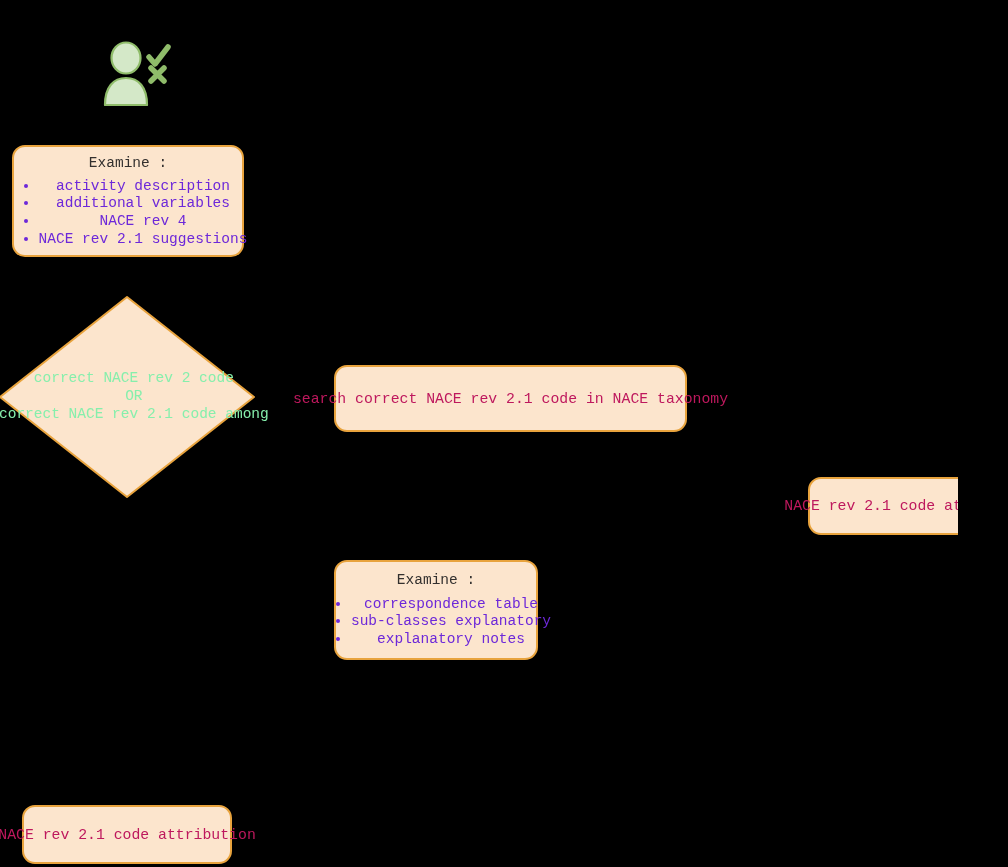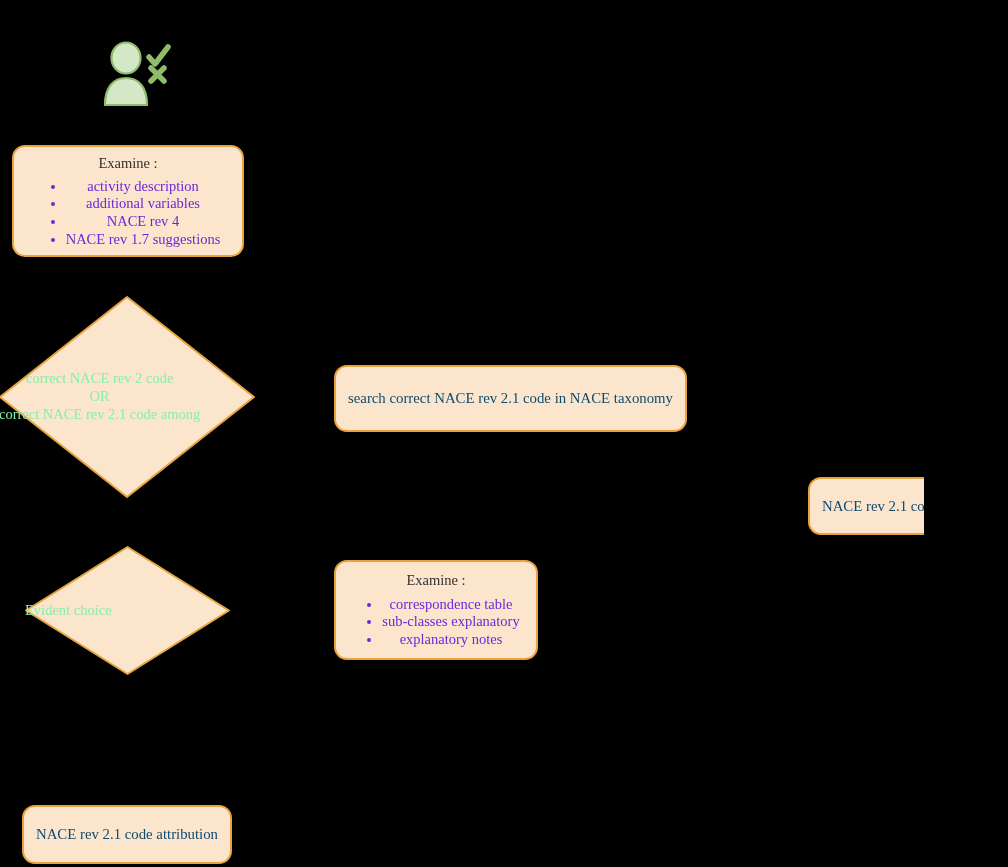--- a/index.html
+++ b/index.html
@@ -6,21 +6,22 @@
     margin: 0;
     padding: 0;
     background: #000000;
   }
   #canvas {
     position: relative;
     width: 924px;
     height: 867px;
     background: #000000;
     overflow: hidden;
-    font-family: Liberation Serif, serif;
+    font-family: Liberation Mono, monospace;
+    padding-left: 34px;
   }
 
   
   .person-icon {
     position: absolute;
     left: 100px;
     top: 38px;
     width: 72px;
     height: 68px;
   }
@@ -53,21 +54,21 @@
   .node-box ul.bullets li {
     font-size: 14.5px;
     line-height: 1.22;
     white-space: nowrap;
     color: #6d28d9;
   }
   .node-box .single-line {
     font-size: 15px;
     white-space: nowrap;
     text-align: left;
-    color: #0c4a6e;
+    color: #be185d;
   }
 
   
   #box-examine-inputs { left: 12px;  top: 145px; width: 232px; height: 112px; }
   #box-search-taxonomy { left: 334px; top: 365px; width: 353px; height: 67px; }
   #box-attribution-right { left: 808px; top: 477px; width: 210px; height: 58px; }
   #box-examine-resources { left: 334px; top: 560px; width: 204px; height: 100px; }
   #box-attribution-bottom { left: 22px; top: 805px; width: 210px; height: 59px; }
 
   #box-search-taxonomy .single-line { font-size: 14.8px; }
@@ -120,21 +121,21 @@
       <path d="M51 30 L64 43 M64 30 L51 43" fill="none" stroke="#8fbc6a" stroke-width="5.5" stroke-linecap="round"></path>
     </svg>
   </div>
 
   <div class="node-box" id="box-examine-inputs">
     <div class="heading">Examine :</div>
     <ul class="bullets">
       <li>activity description</li>
       <li>additional variables</li>
       <li>NACE rev 4</li>
-      <li>NACE rev 1.7 suggestions</li>
+      <li>NACE rev 2.1 suggestions</li>
     </ul>
   </div>
 
   <div class="diamond-wrap" id="diamond-correct-code">
     <svg viewBox="0 0 256 202" width="256" height="202" aria-hidden="true">
       <polygon points="128,1 255,101 128,201 1,101" fill="#fce5cd" stroke="#e8a33d" stroke-width="2" stroke-linejoin="round"></polygon>
     </svg>
     <div class="diamond-label">
       <div>
         <div>correct NACE rev 2 code</div>
@@ -145,28 +146,20 @@
   </div>
 
   <div class="node-box" id="box-search-taxonomy">
     <div class="single-line">search correct NACE rev 2.1 code in NACE taxonomy</div>
   </div>
 
   <div class="node-box" id="box-attribution-right">
     <div class="single-line">NACE rev 2.1 code attribution</div>
   </div>
 
-  <div class="diamond-wrap" id="diamond-evident-choice">
-    <svg viewBox="0 0 205 129" width="205" height="129" aria-hidden="true">
-      <polygon points="102.5,1 204,64.5 102.5,128 1,64.5" fill="#fce5cd" stroke="#e8a33d" stroke-width="2" stroke-linejoin="round"></polygon>
-    </svg>
-    <div class="diamond-label">
-      <div>Evident choice</div>
-    </div>
-  </div>
 
   <div class="node-box" id="box-examine-resources">
     <div class="heading">Examine :</div>
     <ul class="bullets">
       <li>correspondence table</li>
       <li>sub-classes explanatory</li>
       <li>explanatory notes</li>
     </ul>
   </div>
 

